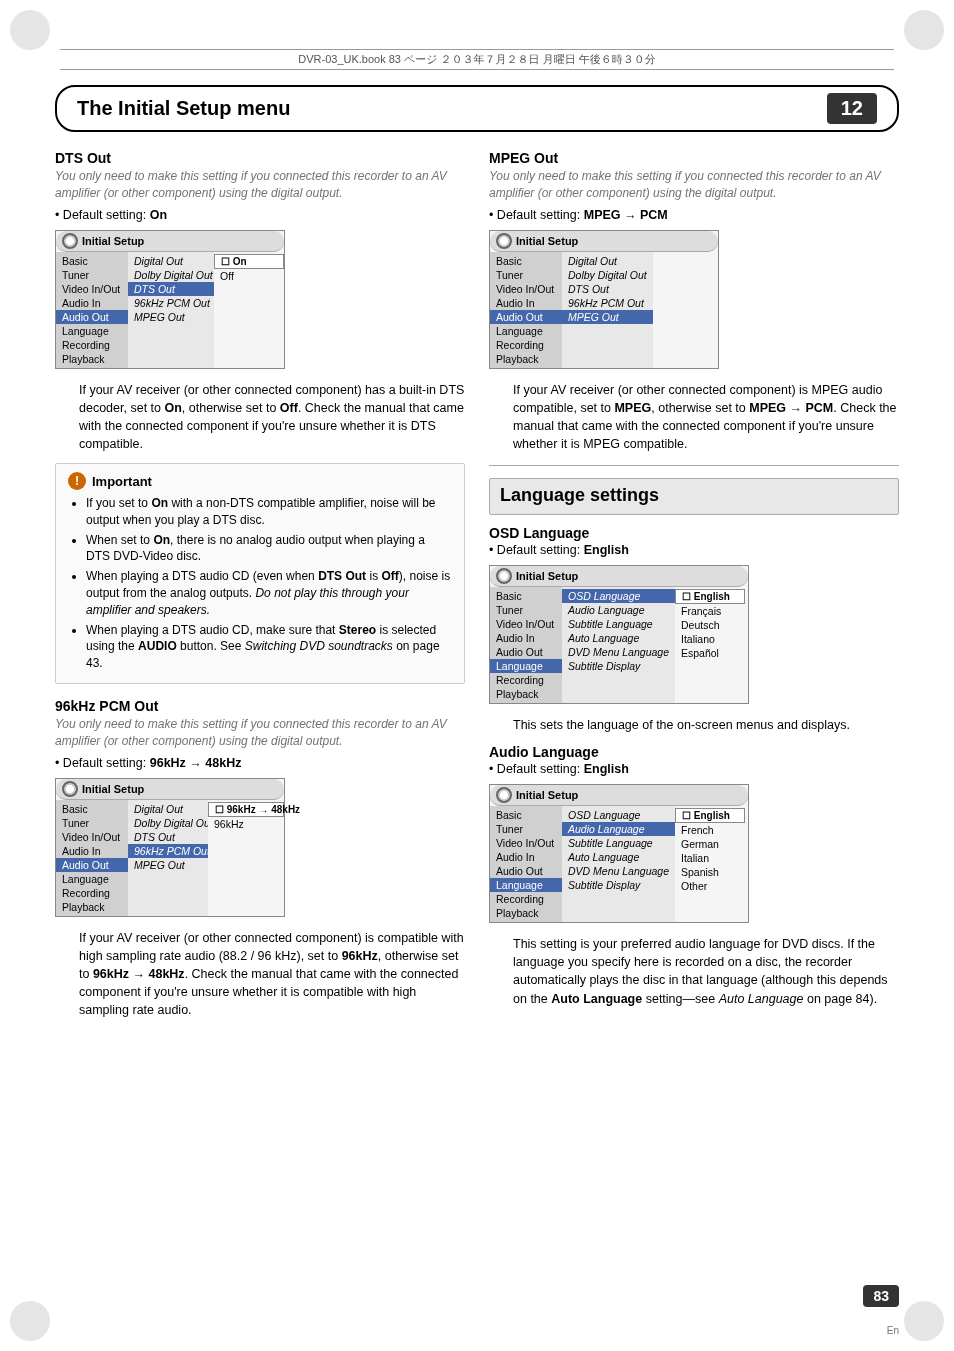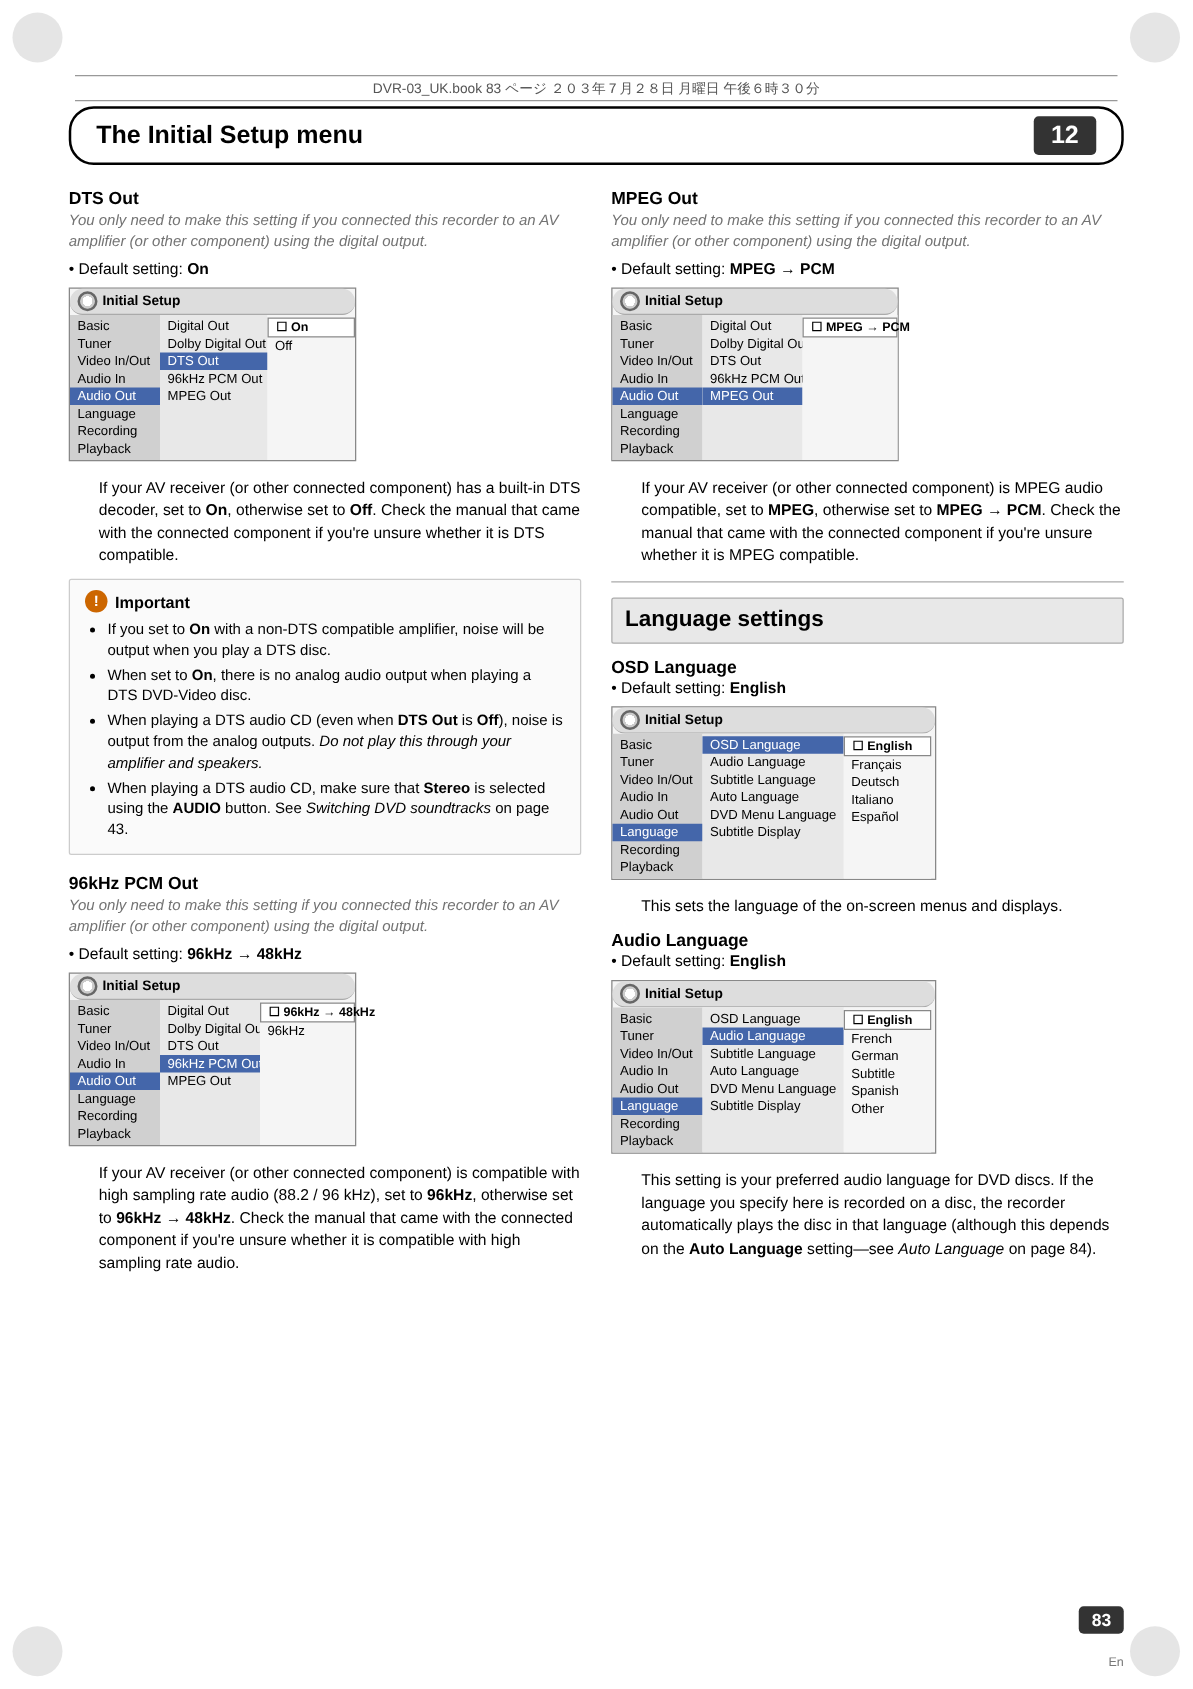--- a/index.html
+++ b/index.html
@@ -23,21 +23,21 @@
       opacity: 0.5;
     }
     .corner-tl { top: 10px; left: 10px; }
     .corner-tr { top: 10px; right: 10px; }
     .corner-bl { bottom: 10px; left: 10px; }
     .corner-br { bottom: 10px; right: 10px; }
 
     
     .top-bar {
       position: absolute;
-      top: 60px;
+      top: 49px;
       left: 60px;
       right: 60px;
       font-size: 11px;
       color: #555;
       border-top: 1px solid #999;
       border-bottom: 1px solid #999;
       padding: 2px 0;
       text-align: center;
     }
 
@@ -128,20 +128,21 @@
     }
     .menu-col-1 {
       background: #d0d0d0;
       padding: 2px 0;
       min-width: 72px;
     }
     .menu-col-2 {
       background: #e8e8e8;
       padding: 2px 0;
       min-width: 80px;
+      font-style: italic;
     }
     .menu-col-3 {
       background: #f5f5f5;
       padding: 2px 0;
       min-width: 70px;
     }
     .menu-item {
       padding: 1px 6px;
       font-size: 10.5px;
       white-space: nowrap;
@@ -409,23 +410,20 @@
               <div class="menu-item">Recording</div>
               <div class="menu-item">Playback</div>
             </div>
             <div class="menu-col-2">
               <div class="menu-item">Digital Out</div>
               <div class="menu-item">Dolby Digital Out</div>
               <div class="menu-item">DTS Out</div>
               <div class="menu-item">96kHz PCM Out</div>
               <div class="menu-item selected">MPEG Out</div>
             </div>
-            <div class="menu-col-3">
-              <div class="menu-item option-selected">☐ MPEG → PCM</div>
-            </div>
           </div>
         </div>
 
         <div class="body-text">
           If your AV receiver (or other connected component) is MPEG audio compatible, set to <b>MPEG</b>, otherwise set to <b>MPEG → PCM</b>. Check the manual that came with the connected component if you're unsure whether it is MPEG compatible.
         </div>
       </div>
 
       <hr class="section-divider">
 
@@ -503,21 +501,21 @@
               <div class="menu-item selected">Audio Language</div>
               <div class="menu-item">Subtitle Language</div>
               <div class="menu-item">Auto Language</div>
               <div class="menu-item">DVD Menu Language</div>
               <div class="menu-item">Subtitle Display</div>
             </div>
             <div class="menu-col-3">
               <div class="menu-item option-selected">☐ English</div>
               <div class="menu-item">French</div>
               <div class="menu-item">German</div>
-              <div class="menu-item">Subtitle</div>
+              <div class="menu-item">Italian</div>
               <div class="menu-item">Spanish</div>
               <div class="menu-item">Other</div>
             </div>
           </div>
         </div>
 
         <div class="body-text">
           This setting is your preferred audio language for DVD discs. If the language you specify here is recorded on a disc, the recorder automatically plays the disc in that language (although this depends on the <b>Auto Language</b> setting—see <i>Auto Language</i> on page 84).
         </div>
       </div>

